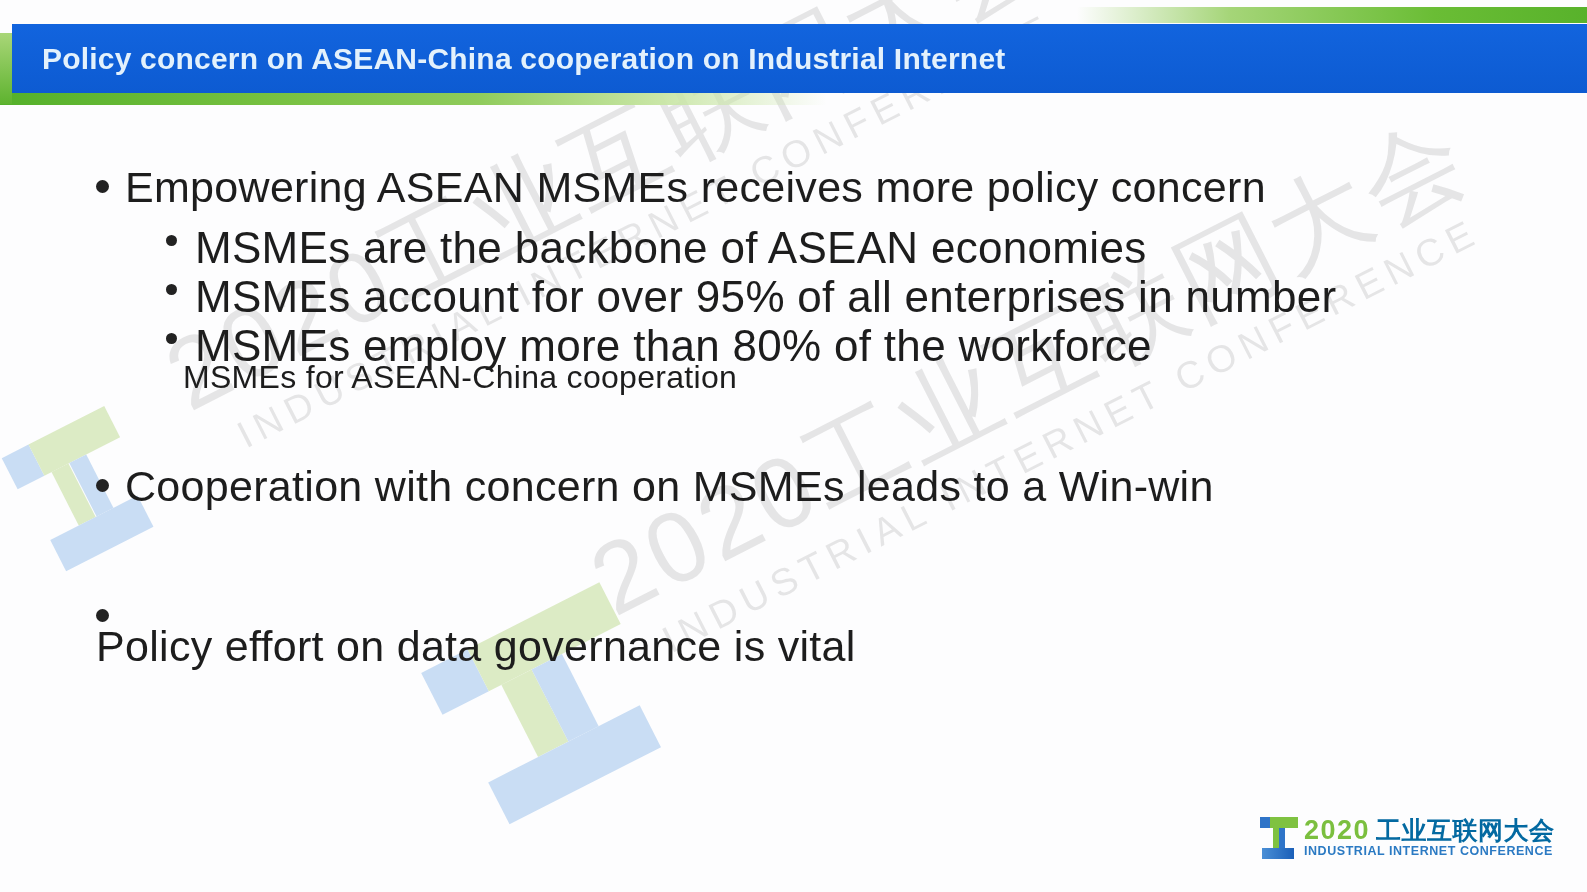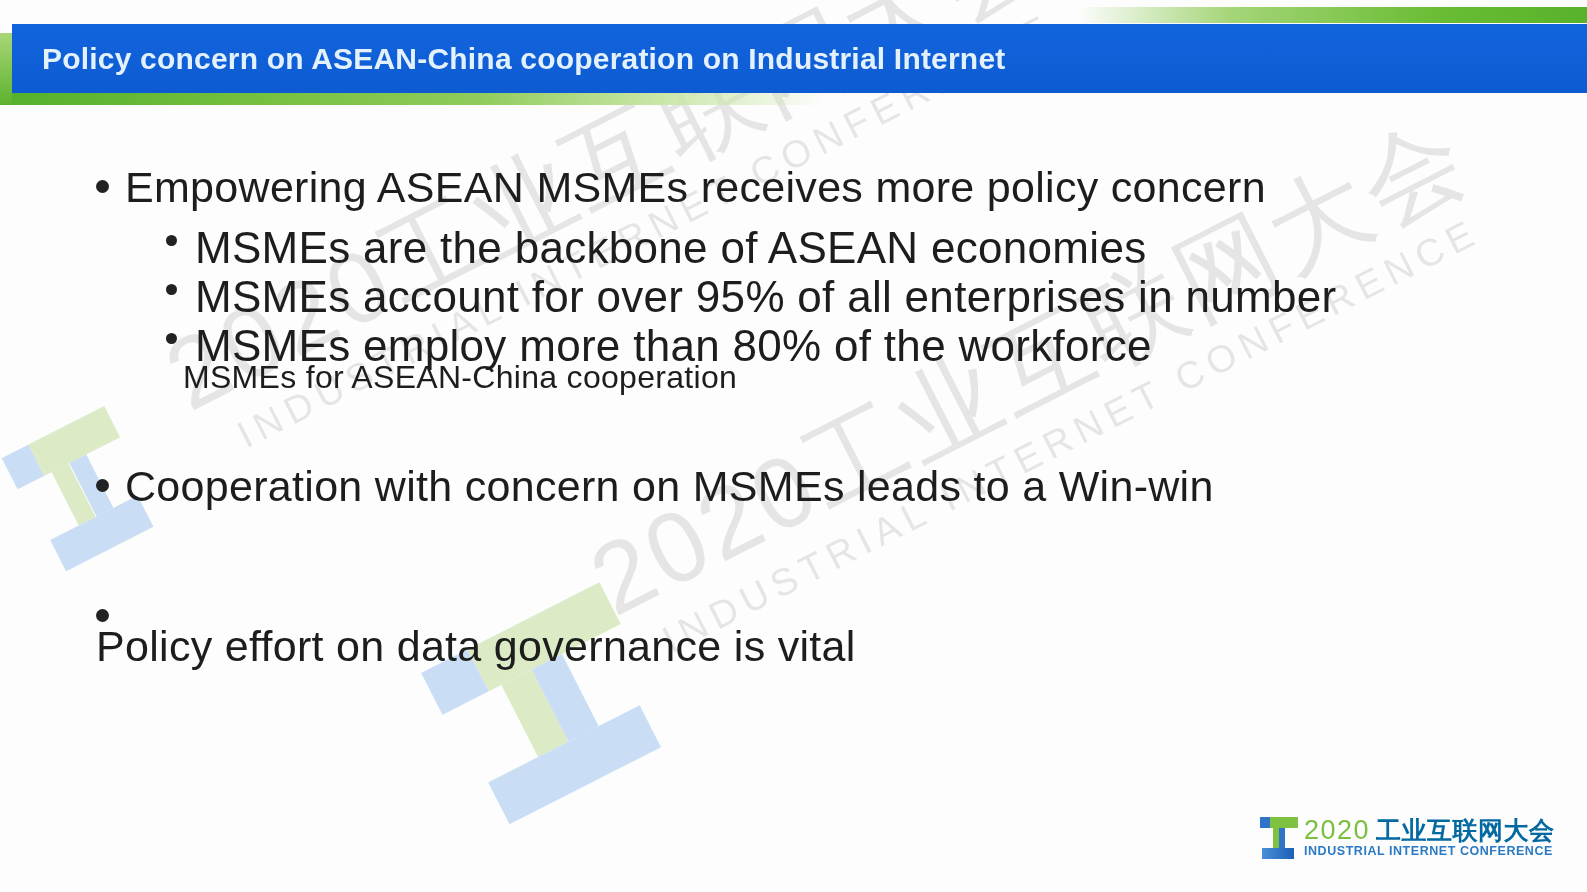--- a/index.html
+++ b/index.html
@@ -66,21 +66,21 @@
   .r-s2{top:271px;}
   .r-s3{top:320px;}
   .r-note{top:358px;}
   .r-b2{top:462px;}
   .r-b3{top:592px;flex-direction:column;}
 
   
   .logo{position:absolute;left:1260px;top:814px;width:300px;height:60px;z-index:6;}
   .logo-beam{position:absolute;left:0;top:3px;width:38px;height:42px;}
   .logo-row1{position:absolute;left:44px;top:3px;display:flex;align-items:baseline;}
-  .logo-year{font-size:27px;font-weight:normal;color:#7bbf3f;letter-spacing:1.5px;line-height:1;}
+  .logo-year{font-size:27px;font-weight:bold;color:#7bbf3f;letter-spacing:1.5px;line-height:1;}
   .logo-cjk{font-size:25px;font-weight:bold;color:#0369a1;line-height:1;letter-spacing:0.5px;margin-left:6px;}
   .logo-en{position:absolute;left:44px;top:30px;font-size:12.5px;font-weight:bold;color:#2b7ac3;letter-spacing:0.55px;white-space:nowrap;}
 </style>
 </head>
 <body>
 
 <div class="slide">
 
   <span class="beam faded wm-beam wm-beam-a">
     <i class="t-blue"></i>

